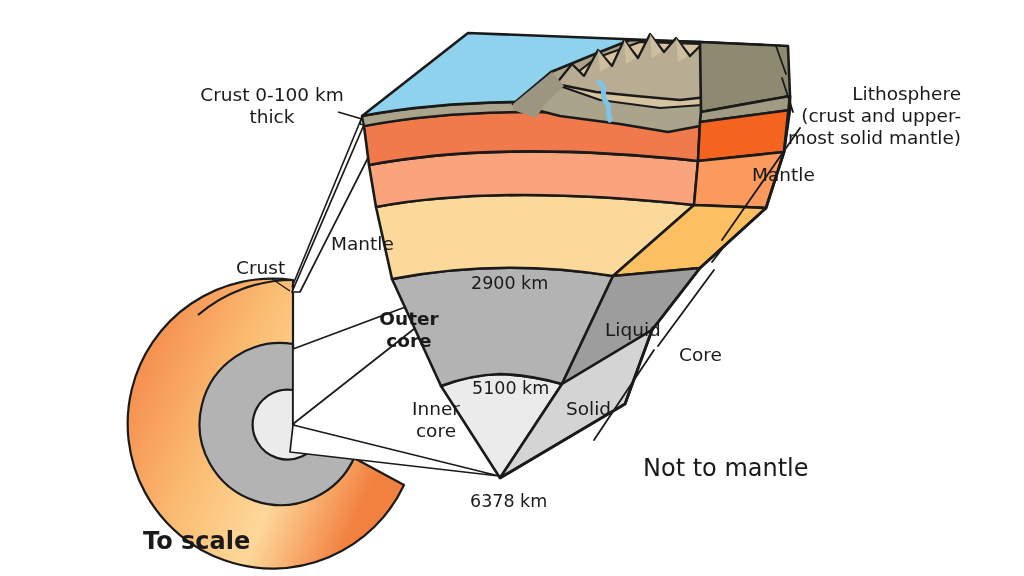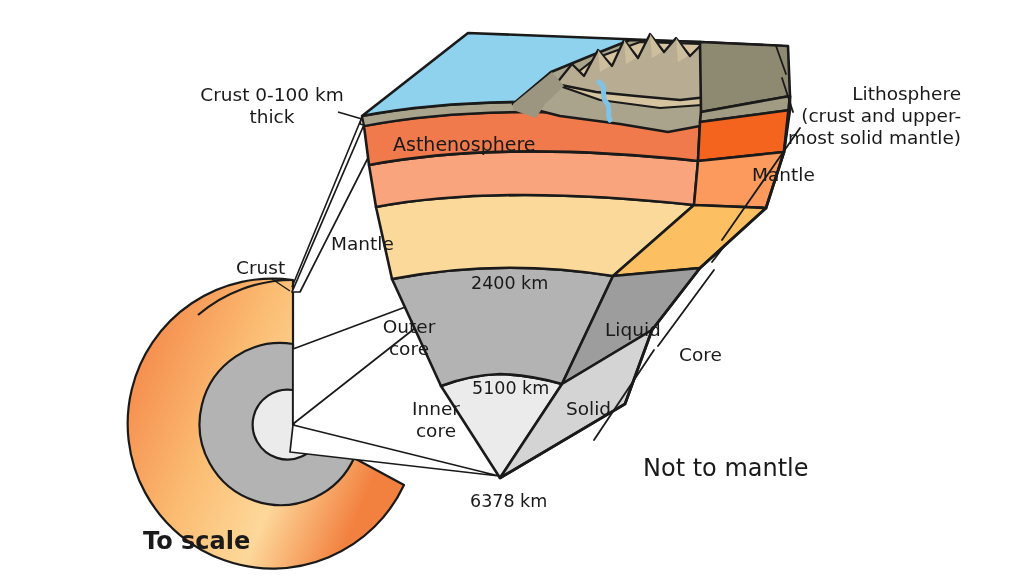--- a/index.html
+++ b/index.html
@@ -161,41 +161,40 @@
     </g>
   </svg>
 
   <div class="lbl t18 ctr" style="left:192px; top:84px; width:160px;"><span>Crust 0-100 km
 thick</span></div>
 
   <div class="lbl t18 lft" style="left:236px; top:257px;"><span>Crust</span></div>
 
   <div class="lbl t18 lft" style="left:331px; top:233px;"><span>Mantle</span></div>
 
-  <div class="lbl t18 ctr" style="left:368px; top:316px; width:82px;"><span>Outer
+  <div class="lbl t18 ctr" style="left:368px; top:308px; width:82px;font-weight:bold;"><span>Outer
 core</span></div>
 
   <div class="lbl t18 ctr" style="left:395px; top:398px; width:82px;"><span>Inner
 core</span></div>
 
-  <div class="lbl t19 lft" style="left:393px; top:133px;"><span>Asthenosphere</span></div>
 
   <div class="lbl t18 lft" style="left:788px; top:83px;"><span>Lithosphere
 (crust and upper-
 most solid mantle)</span></div>
 
   <div class="lbl t18 lft" style="left:752px; top:164px;"><span>Mantle</span></div>
 
   <div class="lbl t18 lft" style="left:679px; top:344px;"><span>Core</span></div>
 
   <div class="lbl t18 lft" style="left:605px; top:299px;margin-top:20px;"><span>Liquid</span></div>
 
   <div class="lbl t18 lft" style="left:566px; top:398px;"><span>Solid</span></div>
 
-  <div class="lbl t17 lft" style="left:471px; top:273px;"><span>2400 km</span></div>
+  <div class="lbl t17 lft" style="left:471px; top:273px;"><span>2900 km</span></div>
 
   <div class="lbl t17 lft" style="left:472px; top:378px;"><span>5100 km</span></div>
 
   <div class="lbl t17 lft" style="left:470px; top:491px;"><span>6378 km</span></div>
 
   <div class="lbl t24 lft" style="left:643px; top:454px;"><span>Not to mantle</span></div>
 
   <div class="lbl t24 lft" style="left:143px; top:527px;font-weight:bold;"><span>To scale</span></div>
 
 </div>

